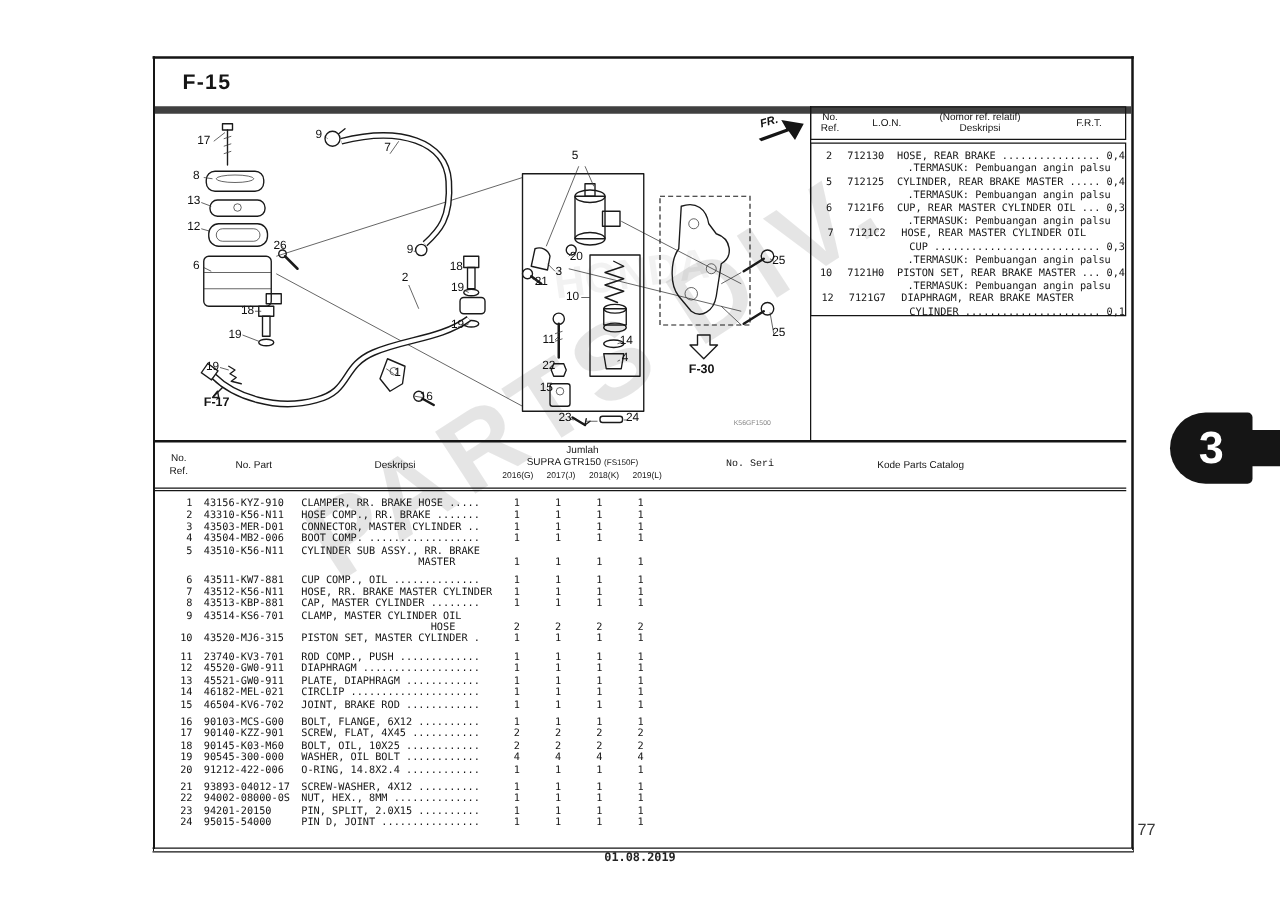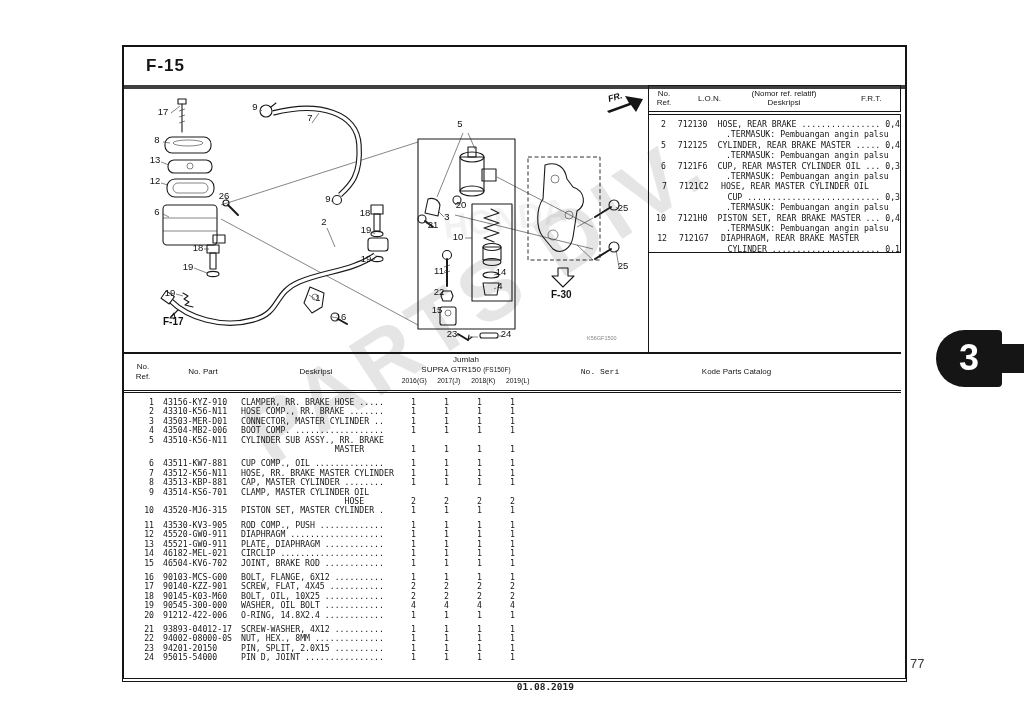--- a/index.html
+++ b/index.html
@@ -6,21 +6,21 @@
   body{width:1024px;height:724px;position:relative;font-family:"Liberation Sans",sans-serif;color:#151515;}
   .page{position:absolute;inset:0;background:#fff;overflow:hidden;}
 
   .watermark{position:absolute;left:160px;top:248px;width:640px;height:112px;text-align:center;
     font-family:"Liberation Sans",sans-serif;font-weight:bold;font-size:86px;letter-spacing:6px;
     color:rgba(0,0,0,0.10);transform:rotate(-33deg);white-space:nowrap;z-index:1;}
 
   .frame{position:absolute;left:122px;top:45px;width:781px;height:631px;
     border:2px solid #151515;border-bottom:4px double #151515;z-index:2;}
 
-  .hdr{position:absolute;left:0;top:0;width:100%;height:38px;border-bottom:4px solid #404040;}
+  .hdr{position:absolute;left:0;top:0;width:100%;height:38px;border-bottom:6px solid #404040;}
   .hdr-code{position:absolute;left:22px;top:9px;font-size:17px;font-weight:bold;letter-spacing:1px;}
   .hdr-title{position:absolute;left:120px;right:120px;top:8px;text-align:center;font-size:19px;font-weight:bold;letter-spacing:.5px;}
 
   .vdiv{position:absolute;left:524px;top:38px;height:267px;width:0;border-left:1.5px solid #151515;}
 
   
   .lon{position:absolute;left:524px;top:38px;width:253px;}
   .lon-head{position:absolute;left:0;top:0;width:253px;height:27px;border:1.5px solid #151515;box-sizing:border-box;font-size:8px;}
   .lh-ref{position:absolute;left:2px;top:3px;width:26px;text-align:center;line-height:9px;}
   .lh-lon{position:absolute;left:30px;top:8px;width:42px;text-align:right;}
@@ -66,21 +66,21 @@
   .co{font-family:"Liberation Sans",sans-serif;font-size:9.5px;fill:#111;text-anchor:middle;}
   .refl{font-family:"Liberation Sans",sans-serif;font-size:10px;font-weight:bold;fill:#111;}
   .frl{font-family:"Liberation Sans",sans-serif;font-size:9px;font-weight:bold;font-style:italic;fill:#111;}
   .tiny{font-family:"Liberation Sans",sans-serif;font-size:5.5px;fill:#888;}
   .wmghost{font-family:"Liberation Sans",sans-serif;font-size:34px;font-weight:bold;fill:rgba(0,0,0,0.05);}
 
   .tab3{position:absolute;left:936px;top:330px;width:66px;height:57px;background:#151515;border-radius:29px 4px 4px 29px;z-index:3;}
   .tab3 .num{display:block;color:#fff;font-weight:bold;font-size:36px;text-align:center;line-height:56px;}
   .tab3strip{position:absolute;left:1000px;top:344px;width:24px;height:29px;background:#151515;z-index:3;}
 
-  .datebox{position:absolute;left:450px;top:681px;width:124px;text-align:right;
+  .datebox{position:absolute;left:450px;top:681px;width:124px;text-align:center;
     font-family:"DejaVu Sans Mono",monospace;font-weight:bold;font-size:9.5px;color:#222;z-index:3;}
   .pagenum{position:absolute;left:910px;top:656px;font-size:13px;color:#3a3a3a;z-index:3;}
 </style>
 </head>
 <body>
 
 <div class="page">
 
   <div class="watermark">PARTS DIV.</div>
 
@@ -331,21 +331,21 @@
           </div>
           <div class="pgroup">
             <div class="prow"><span class="c-ref">6</span><span class="c-part">43511-KW7-881</span><span class="c-desc">CUP COMP., OIL ..............</span><span class="c-sp"></span><span class="c-q">1</span><span class="c-q">1</span><span class="c-q">1</span><span class="c-q">1</span></div>
             <div class="prow"><span class="c-ref">7</span><span class="c-part">43512-K56-N11</span><span class="c-desc">HOSE, RR. BRAKE MASTER CYLINDER</span><span class="c-sp"></span><span class="c-q">1</span><span class="c-q">1</span><span class="c-q">1</span><span class="c-q">1</span></div>
             <div class="prow"><span class="c-ref">8</span><span class="c-part">43513-KBP-881</span><span class="c-desc">CAP, MASTER CYLINDER ........</span><span class="c-sp"></span><span class="c-q">1</span><span class="c-q">1</span><span class="c-q">1</span><span class="c-q">1</span></div>
             <div class="prow"><span class="c-ref">9</span><span class="c-part">43514-KS6-701</span><span class="c-desc">CLAMP, MASTER CYLINDER OIL</span><span class="c-sp"></span><span class="c-q"></span><span class="c-q"></span><span class="c-q"></span><span class="c-q"></span></div>
             <div class="prow"><span class="c-ref"></span><span class="c-part"></span><span class="c-desc">                     HOSE</span><span class="c-sp"></span><span class="c-q">2</span><span class="c-q">2</span><span class="c-q">2</span><span class="c-q">2</span></div>
             <div class="prow"><span class="c-ref">10</span><span class="c-part">43520-MJ6-315</span><span class="c-desc">PISTON SET, MASTER CYLINDER .</span><span class="c-sp"></span><span class="c-q">1</span><span class="c-q">1</span><span class="c-q">1</span><span class="c-q">1</span></div>
           </div>
           <div class="pgroup">
-            <div class="prow"><span class="c-ref">11</span><span class="c-part">43530-KV3-905</span><span class="c-desc">ROD COMP., PUSH .............</span><span class="c-sp"></span><span class="c-q">1</span><span class="c-q">1</span><span class="c-q">1</span><span class="c-q">1</span></div>
+            <div class="prow"><span class="c-ref">11</span><span class="c-part">23740-KV3-701</span><span class="c-desc">ROD COMP., PUSH .............</span><span class="c-sp"></span><span class="c-q">1</span><span class="c-q">1</span><span class="c-q">1</span><span class="c-q">1</span></div>
             <div class="prow"><span class="c-ref">12</span><span class="c-part">45520-GW0-911</span><span class="c-desc">DIAPHRAGM ...................</span><span class="c-sp"></span><span class="c-q">1</span><span class="c-q">1</span><span class="c-q">1</span><span class="c-q">1</span></div>
             <div class="prow"><span class="c-ref">13</span><span class="c-part">45521-GW0-911</span><span class="c-desc">PLATE, DIAPHRAGM ............</span><span class="c-sp"></span><span class="c-q">1</span><span class="c-q">1</span><span class="c-q">1</span><span class="c-q">1</span></div>
             <div class="prow"><span class="c-ref">14</span><span class="c-part">46182-MEL-021</span><span class="c-desc">CIRCLIP .....................</span><span class="c-sp"></span><span class="c-q">1</span><span class="c-q">1</span><span class="c-q">1</span><span class="c-q">1</span></div>
             <div class="prow"><span class="c-ref">15</span><span class="c-part">46504-KV6-702</span><span class="c-desc">JOINT, BRAKE ROD ............</span><span class="c-sp"></span><span class="c-q">1</span><span class="c-q">1</span><span class="c-q">1</span><span class="c-q">1</span></div>
           </div>
           <div class="pgroup">
             <div class="prow"><span class="c-ref">16</span><span class="c-part">90103-MCS-G00</span><span class="c-desc">BOLT, FLANGE, 6X12 ..........</span><span class="c-sp"></span><span class="c-q">1</span><span class="c-q">1</span><span class="c-q">1</span><span class="c-q">1</span></div>
             <div class="prow"><span class="c-ref">17</span><span class="c-part">90140-KZZ-901</span><span class="c-desc">SCREW, FLAT, 4X45 ...........</span><span class="c-sp"></span><span class="c-q">2</span><span class="c-q">2</span><span class="c-q">2</span><span class="c-q">2</span></div>
             <div class="prow"><span class="c-ref">18</span><span class="c-part">90145-K03-M60</span><span class="c-desc">BOLT, OIL, 10X25 ............</span><span class="c-sp"></span><span class="c-q">2</span><span class="c-q">2</span><span class="c-q">2</span><span class="c-q">2</span></div>
             <div class="prow"><span class="c-ref">19</span><span class="c-part">90545-300-000</span><span class="c-desc">WASHER, OIL BOLT ............</span><span class="c-sp"></span><span class="c-q">4</span><span class="c-q">4</span><span class="c-q">4</span><span class="c-q">4</span></div>

